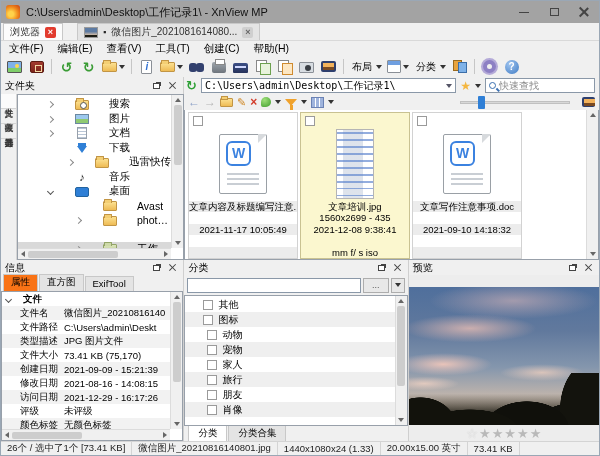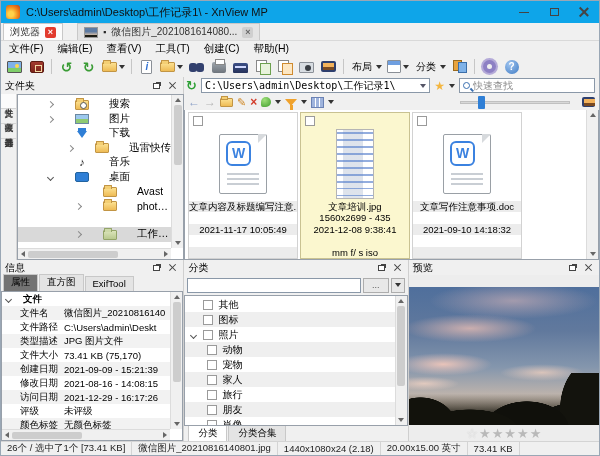--- a/index.html
+++ b/index.html
@@ -1,21 +1,21 @@
 <!DOCTYPE html>
 <html><head>
 <meta charset="utf-8">
 <style>
   * { margin:0; padding:0; box-sizing:border-box; }
   html,body { width:600px; height:456px; overflow:hidden; }
   body { font-family:"Liberation Sans","DejaVu Sans",sans-serif; font-size:11px; color:#000; background:#f0f0f0; }
   .win { width:600px; height:456px; border:1px solid #9aa7b5; display:flex; flex-direction:column; background:#f0f0f0; }
 
   
-  .titlebar { height:22px; background:#0ea5e9; display:flex; align-items:center; padding-left:5px; flex:none; }
+  .titlebar { height:22px; background:#a3a3a3; display:flex; align-items:center; padding-left:5px; flex:none; }
   .applogo { width:14px; height:14px; border-radius:3px; background:radial-gradient(circle at 35% 65%, #ffd24a 20%, #f08a1d 55%, #c73a12 100%); margin-right:6px; flex:none; }
   .titletext { font-size:11px; color:#111; flex:1; white-space:nowrap; overflow:hidden; }
   .winbtn { width:30px; height:22px; display:flex; align-items:center; justify-content:center; flex:none; }
   .gl-min { width:10px; height:1px; background:#444; }
   .gl-max { width:9px; height:8px; border:1px solid #444; }
   .gl-close { position:relative; width:10px; height:10px; }
   .gl-close::before,.gl-close::after { content:""; position:absolute; left:4px; top:-1px; width:1.5px; height:12px; background:#444; }
   .gl-close::before { transform:rotate(45deg); } .gl-close::after { transform:rotate(-45deg); }
 
   
@@ -78,21 +78,21 @@
   .gl-x { position:relative; width:7px; height:7px; }
   .gl-x::before,.gl-x::after { content:""; position:absolute; left:3px; top:-1px; width:1.2px; height:9px; background:#444; }
   .gl-x::before { transform:rotate(45deg); } .gl-x::after { transform:rotate(-45deg); }
   .folders-hdr { width:183px; border-right:1px solid #cfcfcf; }
   .addr-row { flex:1; display:flex; align-items:center; gap:4px; padding:0 4px 0 2px; }
   .ic-refresh { font-size:13px; color:#2ea036; font-weight:bold; line-height:13px; }
   .addr-combo { flex:1; height:15px; background:#fff; border:1px solid #8a98a8; display:flex; align-items:center; font-size:10px; padding:0 3px; font-family:"DejaVu Sans Mono","Liberation Mono",monospace; }
   .addr-combo .pathtxt { flex:1; white-space:nowrap; overflow:hidden; }
   .combo-arrow { width:0;height:0;border-left:3px solid transparent;border-right:3px solid transparent;border-top:4px solid #556; margin-left:2px; }
   .ic-star { color:#f4b63f; font-size:12px; line-height:12px; }
-  .searchbox { width:136px; height:15px; background:#fff; border:1px solid #8a98a8; display:flex; align-items:center; padding:0 3px; gap:3px; }
+  .searchbox { width:110px; height:15px; background:#fff; border:1px solid #8a98a8; display:flex; align-items:center; padding:0 3px; gap:3px; }
   .ic-mag { width:7px; height:7px; border:1.5px solid #3a6fb0; border-radius:50%; position:relative; flex:none; }
   .ic-mag::after { content:""; position:absolute; left:6px; top:6px; width:4px; height:1.5px; background:#3a6fb0; transform:rotate(45deg); }
   .search-ph { color:#8a8a8a; font-size:10px; }
 
   
   .main { flex:none; height:166px; display:flex; }
   .sidestrip { width:16px; background:#f0f0f0; display:flex; flex-direction:column; border-right:1px solid #d5d5d5; }
   .vtab { writing-mode:vertical-rl; font-size:9px; color:#333; padding:7px 1px; border-bottom:1px solid #d5d5d5; text-align:center; }
   .vtab.active { background:#fbfbfb; }
 
@@ -176,21 +176,21 @@
   .bottom { flex:1; display:flex; min-height:0; }
   .panel { display:flex; flex-direction:column; min-width:0; }
   .p-info { width:183px; }
   .p-cat { width:225px; border-left:1px solid #cfcfcf; }
   .p-prev { width:192px; border-left:1px solid #cfcfcf; }
   .phdr { height:15px; background:#f0f0f0; display:flex; align-items:center; padding:0 4px; font-size:10px; flex:none; }
   .phdr .ph-title { flex:1; }
 
   .info-tabs { height:16px; display:flex; padding-left:2px; background:#f0f0f0; flex:none; align-items:flex-end; }
   .itab { font-size:9.5px; padding:1px 7px 2px; border:1px solid #c8c8c8; border-bottom:none; background:#e4e4e4; margin-right:1px; }
-  .itab.active { background:#737373; }
+  .itab.active { background:#f97316; }
   .info-body { flex:1; background:#fff; border:1px solid #98a0aa; position:relative; overflow:hidden; }
   .info-rows { position:absolute; left:0; top:0; right:12px; bottom:11px; overflow:hidden; }
   .irow { height:14px; display:flex; align-items:center; font-size:9.5px; white-space:nowrap; }
   .irow:nth-child(even) { background:#f2f2f2; }
   .irow.section { font-weight:bold; background:#fff; }
   .irow .ilabel { width:62px; flex:none; padding-left:18px; overflow:hidden; }
   .irow.section .ilabel { padding-left:4px; width:auto; display:flex; align-items:center; gap:12px; }
   .irow .ival { flex:1; overflow:hidden; }
 
   .cat-search { height:20px; display:flex; align-items:center; gap:2px; padding:2px 3px; background:#f0f0f0; flex:none; }
@@ -387,20 +387,25 @@
           <span class="exp"><span class="chev-r"></span></span>
           <span class="fico fold ico-search"></span>
           <span class="tlabel">搜索</span>
         </div>
         <div class="trow" style="padding-left:28px;">
           <span class="exp"><span class="chev-r"></span></span>
           <span class="fico ico-pic"></span>
           <span class="tlabel">图片</span>
         </div>
         <div class="trow" style="padding-left:28px;">
+          <span class="exp"><span class="chev-r"></span></span>
+          <span class="fico ico-doc"></span>
+          <span class="tlabel">文档</span>
+        </div>
+        <div class="trow" style="padding-left:28px;">
           <span class="exp"></span>
           <span class="fico ico-dl"></span>
           <span class="tlabel">下载</span>
         </div>
         <div class="trow" style="padding-left:28px;justify-content:flex-end;">
           <span class="exp"><span class="chev-r"></span></span>
           <span class="fico fold"></span>
           <span class="tlabel">迅雷快传</span>
         </div>
         <div class="trow" style="padding-left:28px;">
@@ -628,25 +633,20 @@
           <div class="crow">
               <span class="exp"></span>
               <span class="checkbox"></span>
               <span>其他</span>
             </div>
           <div class="crow">
               <span class="exp"></span>
               <span class="checkbox"></span>
               <span>图标</span>
             </div>
-          <div class="crow">
-              <span class="exp"><span class="chev-d"></span></span>
-              <span class="checkbox"></span>
-              <span>照片</span>
-            </div>
           <div class="crow child">
               <span class="checkbox"></span>
               <span>动物</span>
             </div>
           <div class="crow child">
               <span class="checkbox"></span>
               <span>宠物</span>
             </div>
           <div class="crow child">
               <span class="checkbox"></span>
@@ -703,18 +703,18 @@
           <span class="star-grey">★</span>
           <span class="star-grey">★</span>
         </div>
       </div>
     </div>
   </div>
 
   <div class="statusbar">
     <span class="sseg">26个 / 选中了1个 [73.41 KB]</span>
     <span class="sseg">微信图片_20210816140801.jpg</span>
-    <span class="sseg">1440x1080x24 (2.18)</span>
+    <span class="sseg">1440x1080x24 (1.33)</span>
     <span class="sseg">20.00x15.00 英寸</span>
     <span class="sseg">73.41 KB</span>
   </div>
 
 </div>
 
 </body></html>

